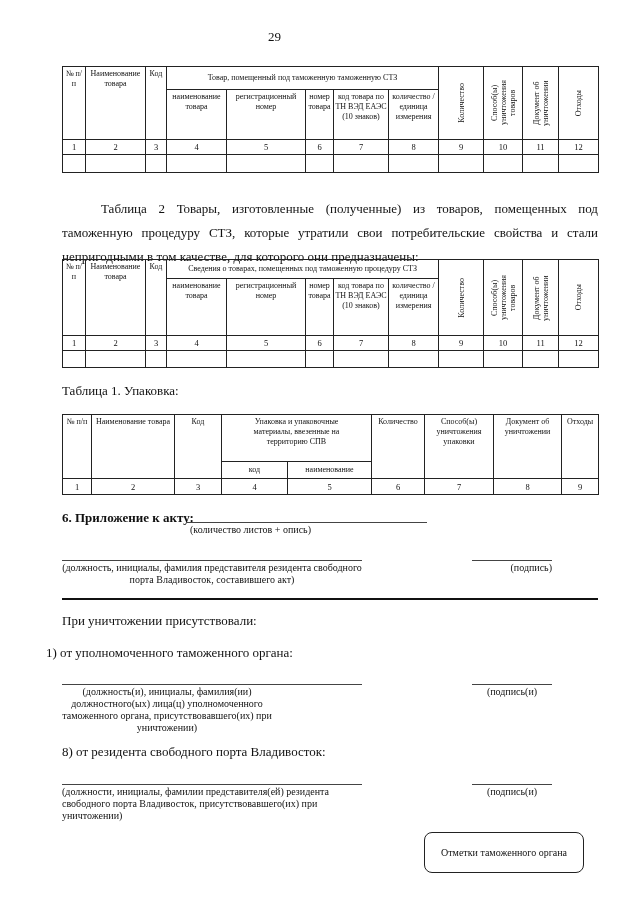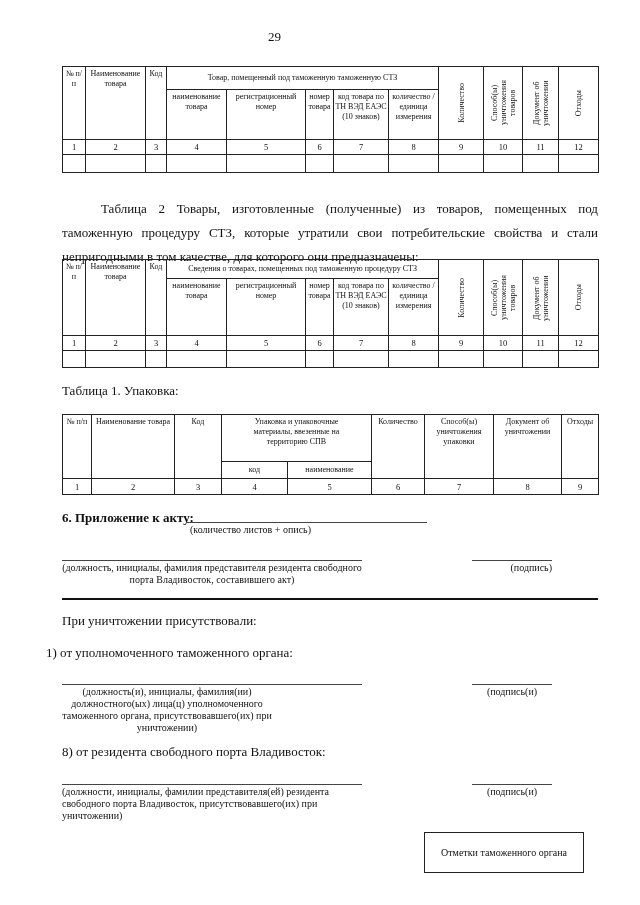--- a/index.html
+++ b/index.html
@@ -248,13 +248,13 @@
 <div class="abs small" style="left:62px; top:686px; width:210px; text-align:center;">(должность(и), инициалы, фамилия(ии) должностного(ых) лица(ц) уполномоченного таможенного органа, присутствовавшего(их) при уничтожении)</div>
 <div class="abs line" style="left:472px; top:684px; width:80px;"></div>
 <div class="abs small" style="left:472px; top:686px; width:80px; text-align:center;">(подпись(и)</div>
 
 <div class="abs heading" style="left:62px; top:744px;">8) от резидента свободного порта Владивосток:</div>
 <div class="abs line" style="left:62px; top:784px; width:300px;"></div>
 <div class="abs small" style="left:62px; top:786px; width:305px; text-align:left;">(должности, инициалы, фамилии представителя(ей) резидента свободного порта Владивосток, присутствовавшего(их) при уничтожении)</div>
 <div class="abs line" style="left:472px; top:784px; width:80px;"></div>
 <div class="abs small" style="left:472px; top:786px; width:80px; text-align:center;">(подпись(и)</div>
 
-<div class="abs stamp-box" style="left:424px; top:832px; width:158px; height:39px;">Отметки таможенного органа</div>
+<div class="abs stamp-box" style="left:424px; top:832px; width:158px; height:39px;border-radius:8px;">Отметки таможенного органа</div>
 
 </body></html>

